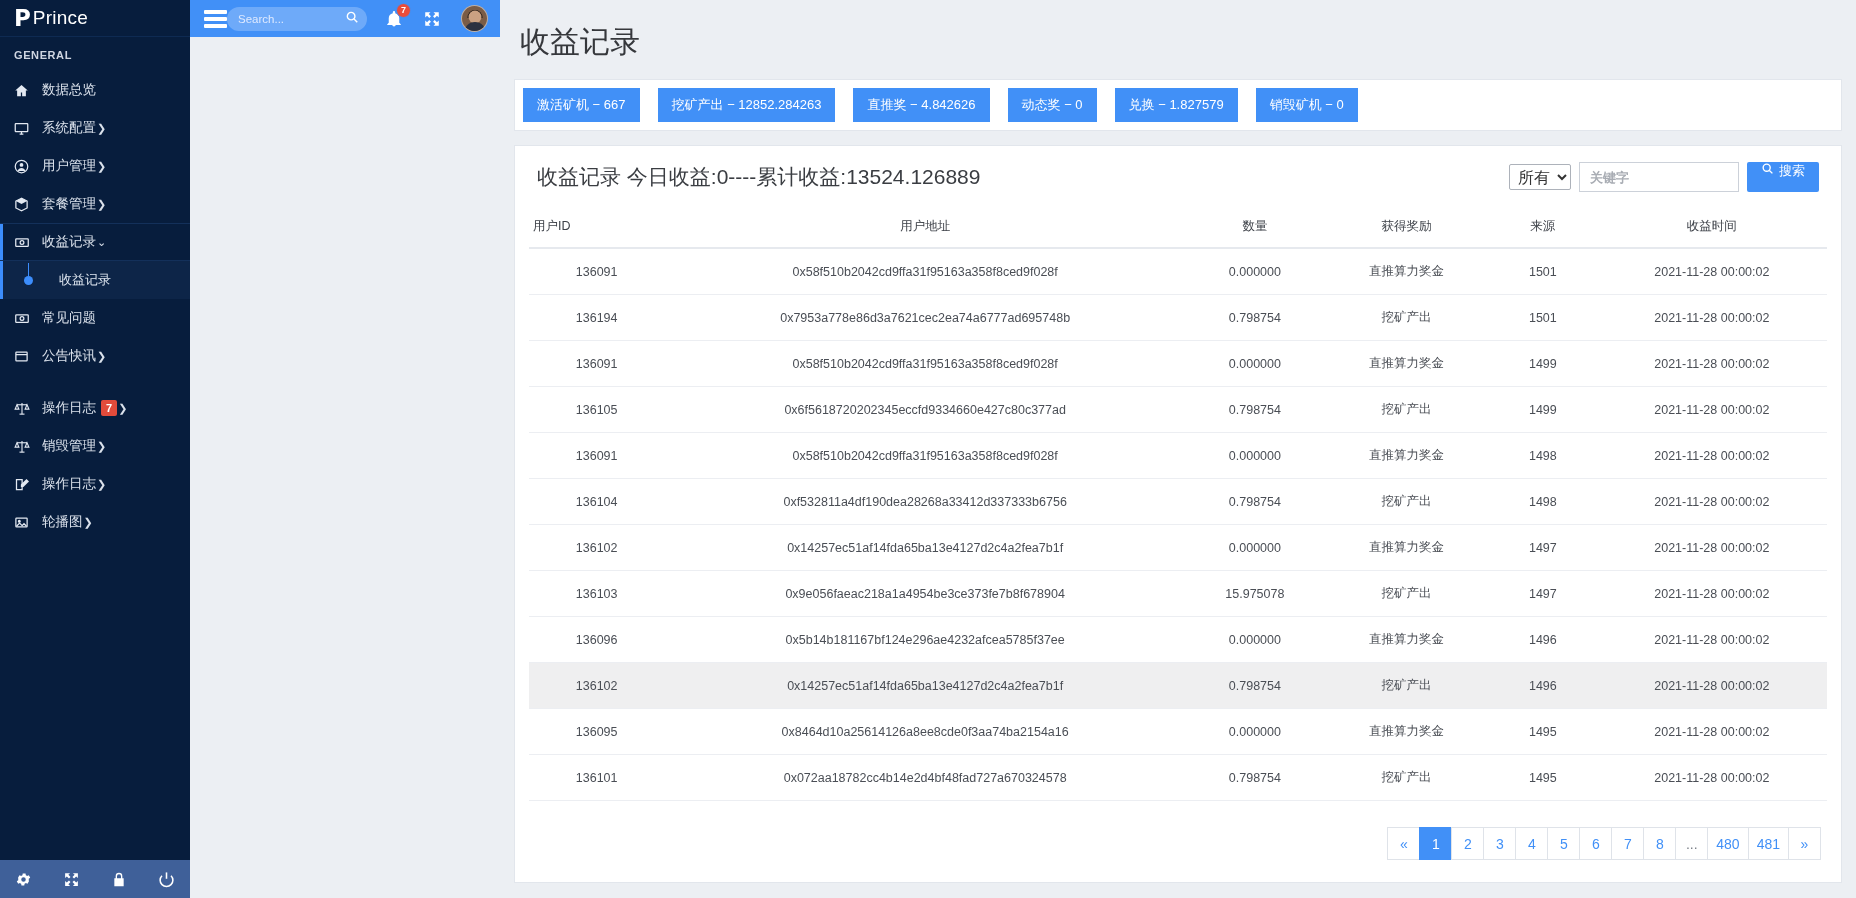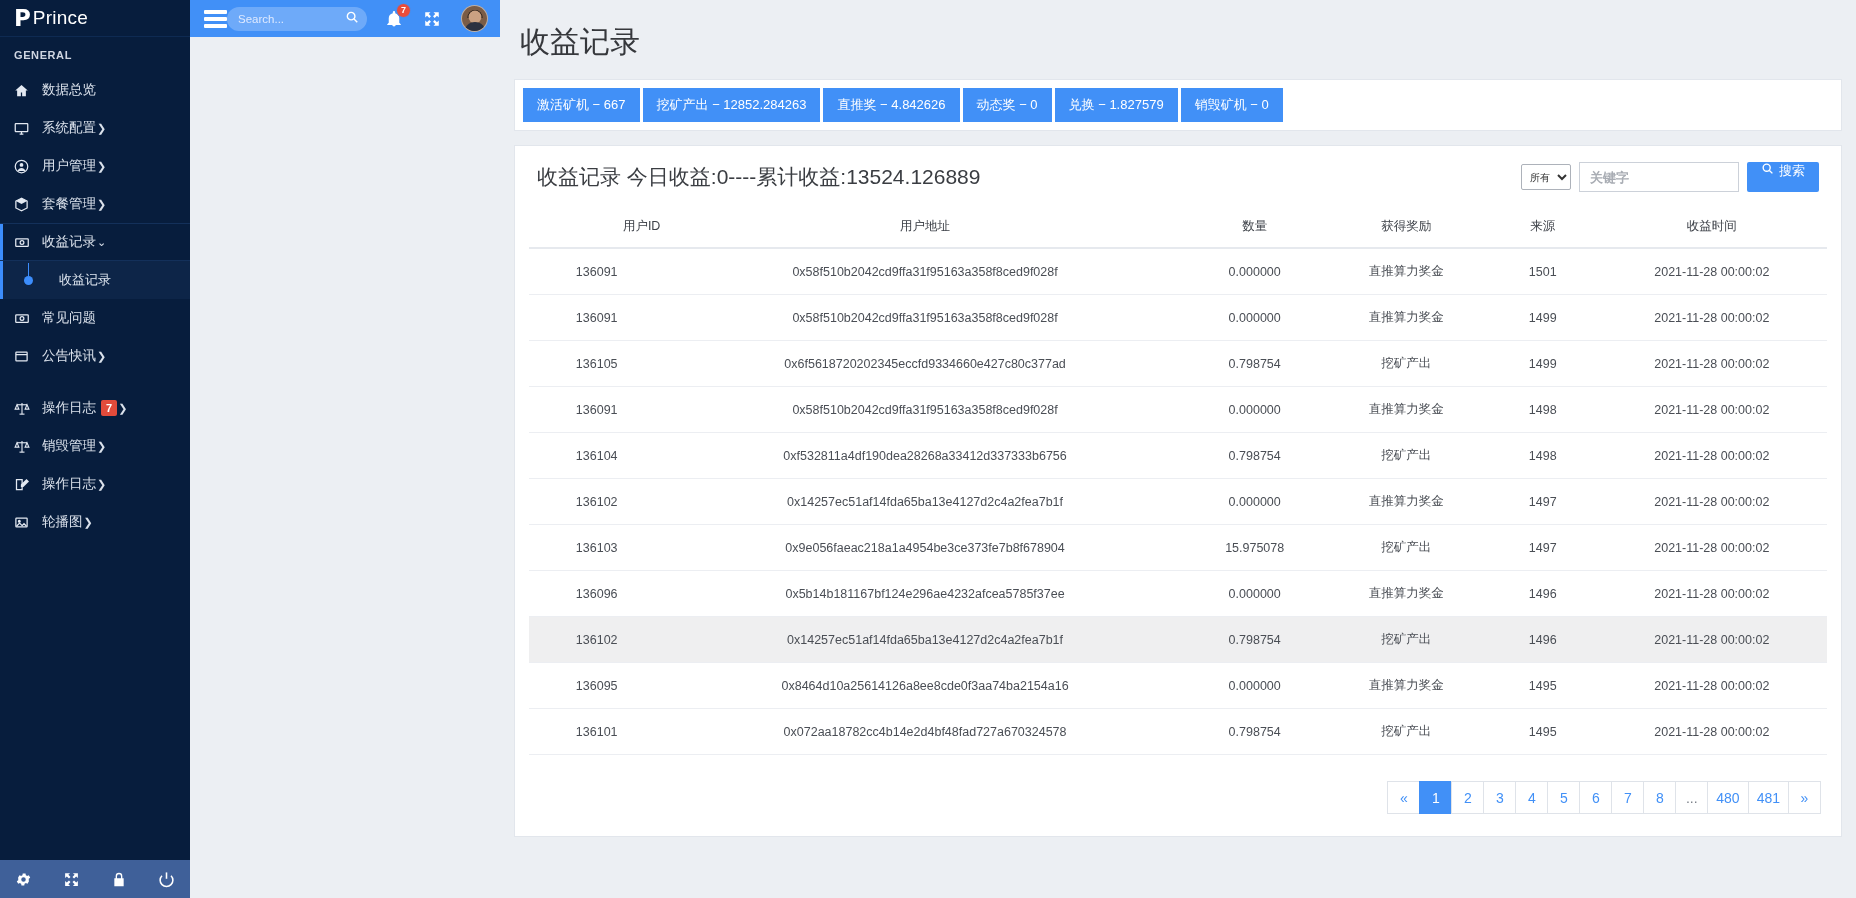--- a/index.html
+++ b/index.html
@@ -136,36 +136,36 @@
     width: 15px; height: 8px; border-radius: 8px 8px 0 0; background: #1d1713;
   }
 
   
   #content { padding: 0 14px 0 14px; }
   .page-title {
     font-size: 30px; color: #36383c; font-weight: normal;
     padding: 22px 0 16px 6px;
   }
   .panel { background: #ffffff; border: 1px solid #e2e6ec; }
-  .stat-panel { padding: 8px 8px; display: flex; gap: 2px; }
+  .stat-panel { padding: 8px 8px; display: flex; gap: 17px; }
   .stat-btn {
     background: #4190f7; color: #ffffff;
     font-size: 13px; padding: 8px 14px;
     border: none; cursor: pointer; white-space: nowrap;
     font-family: "Liberation Sans", sans-serif;
     border-right: 1px solid #ffffff;
   }
   .stat-btn:last-child { border-right: none; }
 
   .table-panel { margin-top: 14px; padding: 16px 14px 22px 14px; }
   .filter-row { display: flex; align-items: center; }
   .summary-text { font-size: 21px; color: #3a3d42; padding-left: 8px; }
   .filters { margin-left: auto; display: flex; align-items: center; gap: 8px; padding-right: 8px; }
   select.f-select {
-    height: 26px; font-size: 10px; padding: 2px 4px;
+    height: 26px; font-size: 16px; padding: 2px 4px;
     border: 1px solid #adb2ba; background: #fff; color: #333;
     font-family: "Liberation Sans", sans-serif;
     border-radius: 2px;
   }
   input.f-input {
     height: 30px; border: 1px solid #ccd1d9; background: #fff;
     padding: 0 10px; font-size: 13px; color: #333; outline: none;
     font-family: "Liberation Sans", sans-serif;
   }
   input.f-input::placeholder { color: #a9adb4; }
@@ -184,21 +184,21 @@
     font-size: 12.5px; font-weight: normal; color: #3d4148;
     padding: 10px 4px 12px 4px;
     border-bottom: 2px solid #e6e9ee;
   }
   table.rec td {
     font-size: 12.5px; color: #4a4e55;
     padding: 14px 4px; border-bottom: 1px solid #eceef2;
     text-align: center;
   }
   table.rec tr.hl td { background: #efeff0; }
-  th.c-id, td.c-id { text-align: right; padding-left: 8px; width: 150px; }
+  th.c-id, td.c-id { text-align: left; padding-left: 8px; width: 150px; }
   th.c-addr, td.c-addr { width: 560px; }
   th.c-amt, td.c-amt { width: 150px; }
   th.c-rew, td.c-rew { width: 190px; }
   th.c-src, td.c-src { width: 120px; }
   th.c-time, td.c-time { width: 260px; }
 
   .pager { display: flex; justify-content: flex-end; margin-top: 26px; padding-right: 6px; gap: 0; }
   .pg {
     min-width: 33px; height: 33px; border: 1px solid #dfe3e9;
     margin-left: -1px; display: inline-flex; align-items: center; justify-content: center;
@@ -468,20 +468,28 @@
           <tbody id="rows-body">
               <tr>
                 <td class="c-id">136091</td>
                 <td class="c-addr">0x58f510b2042cd9ffa31f95163a358f8ced9f028f</td>
                 <td class="c-amt">0.000000</td>
                 <td class="c-rew">直推算力奖金</td>
                 <td class="c-src">1501</td>
                 <td class="c-time">2021-11-28 00:00:02</td>
               </tr>
               <tr>
+                <td class="c-id">136194</td>
+                <td class="c-addr">0x7953a778e86d3a7621cec2ea74a6777ad695748b</td>
+                <td class="c-amt">0.798754</td>
+                <td class="c-rew">挖矿产出</td>
+                <td class="c-src">1501</td>
+                <td class="c-time">2021-11-28 00:00:02</td>
+              </tr>
+              <tr>
                 <td class="c-id">136091</td>
                 <td class="c-addr">0x58f510b2042cd9ffa31f95163a358f8ced9f028f</td>
                 <td class="c-amt">0.000000</td>
                 <td class="c-rew">直推算力奖金</td>
                 <td class="c-src">1499</td>
                 <td class="c-time">2021-11-28 00:00:02</td>
               </tr>
               <tr>
                 <td class="c-id">136105</td>
                 <td class="c-addr">0x6f5618720202345eccfd9334660e427c80c377ad</td>

